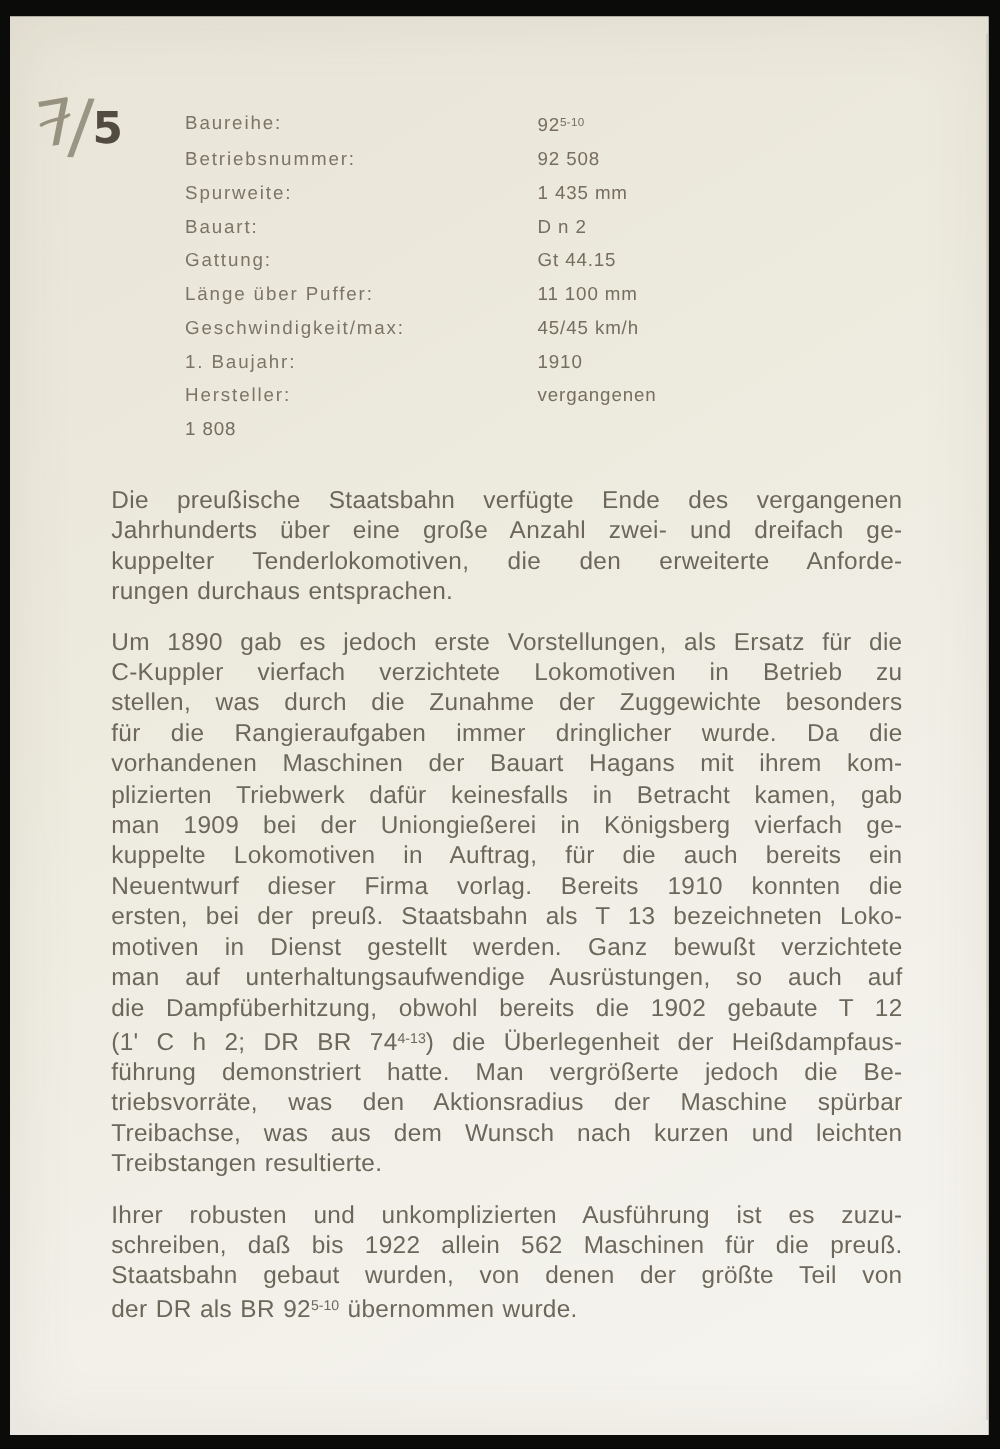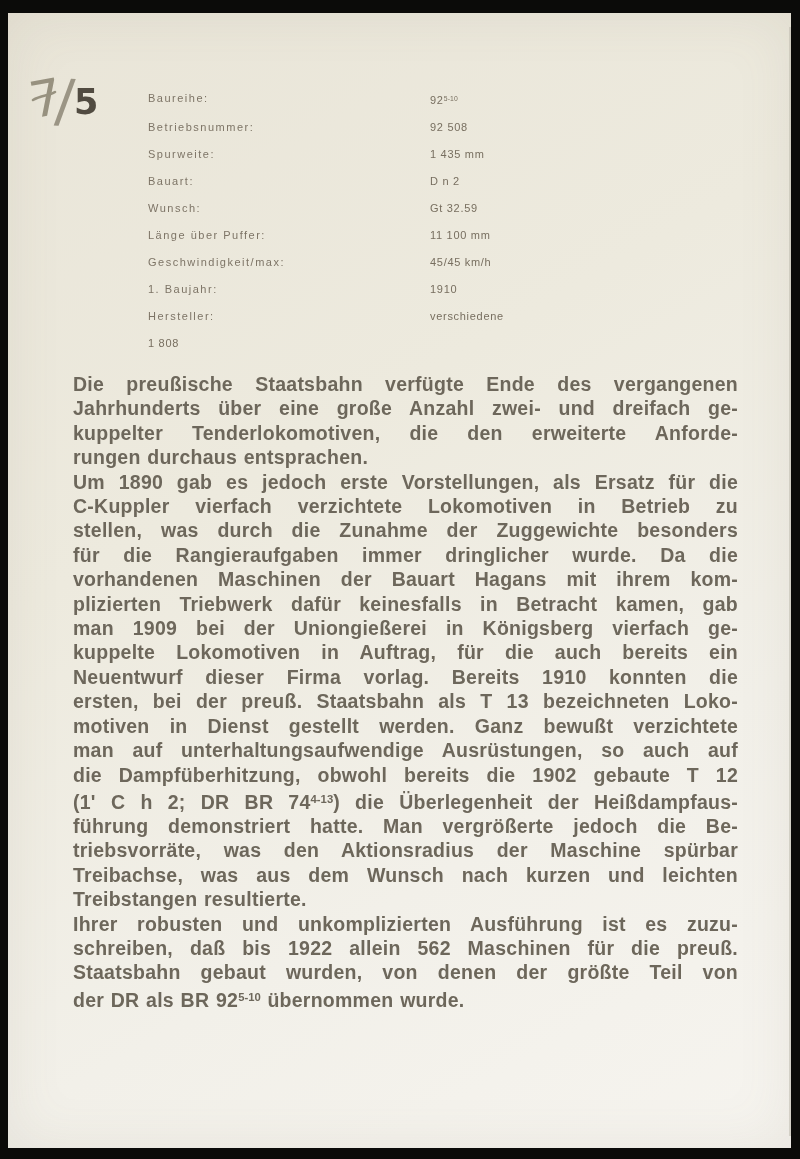--- a/index.html
+++ b/index.html
@@ -19,41 +19,41 @@
   }
   
   .mark { position: absolute; left: 16px; top: 48px; width: 86px; height: 80px; }
   .mark svg text { font-family: "DejaVu Sans", "Liberation Sans", sans-serif; }
 
   
   .specs {
     position: absolute;
     left: 140px; top: 72px; width: 480px;
     color: #7d7466;
-    font-size: 11px;
+    font-size: 15px;
   }
   .spec-row {
     display: grid;
     grid-template-columns: 282px 1fr;
     line-height: 27px;
     white-space: nowrap;
   }
   .spec-label { letter-spacing: 1.5px; }
   .spec-value { letter-spacing: 0.7px; color: #776e5f; }
   .spec-value sup { font-size: 62%; vertical-align: 0.42em; letter-spacing: 0.2px; }
 
   
   .bodytext {
     position: absolute;
     left: 65px; top: 359px; width: 665px;
     color: #6d675b;
     font-size: 19.5px;
     line-height: 24.4px;
   }
-  .para { margin: 0; font-weight: bold; }
+  .para { margin: 16px; }
   .tline {
     text-align: justify;
     text-align-last: justify;
     letter-spacing: 0.25px;
     word-spacing: 1px;
     white-space: normal;
   }
   .para .tline:last-child { text-align-last: left; }
   .tline sup { font-size: 58%; vertical-align: 0.5em; letter-spacing: 0; }
 
@@ -89,38 +89,38 @@
         </div>
         <div class="spec-row">
           <span class="spec-label">Spurweite:</span>
           <span class="spec-value">1 435 mm</span>
         </div>
         <div class="spec-row">
           <span class="spec-label">Bauart:</span>
           <span class="spec-value">D n 2</span>
         </div>
         <div class="spec-row">
-          <span class="spec-label">Wunsch:</span>
-          <span class="spec-value">Gt 32.59</span>
+          <span class="spec-label">Gattung:</span>
+          <span class="spec-value">Gt 44.15</span>
         </div>
         <div class="spec-row">
           <span class="spec-label">Länge über Puffer:</span>
           <span class="spec-value">11 100 mm</span>
         </div>
         <div class="spec-row">
           <span class="spec-label">Geschwindigkeit/max:</span>
           <span class="spec-value">45/45 km/h</span>
         </div>
         <div class="spec-row">
           <span class="spec-label">1. Baujahr:</span>
           <span class="spec-value">1910</span>
         </div>
         <div class="spec-row">
           <span class="spec-label">Hersteller:</span>
-          <span class="spec-value">verschiedene</span>
+          <span class="spec-value">vergangenen</span>
         </div>
         <div class="spec-row">
           <span class="spec-value">1 808</span>
         </div>
       </div>
 
     <div class="bodytext">
         <div class="para">
           <div class="tline">Die preußische Staatsbahn verfügte Ende des vergangenen</div>
           <div class="tline">Jahrhunderts über eine große Anzahl zwei- und dreifach ge-</div>

